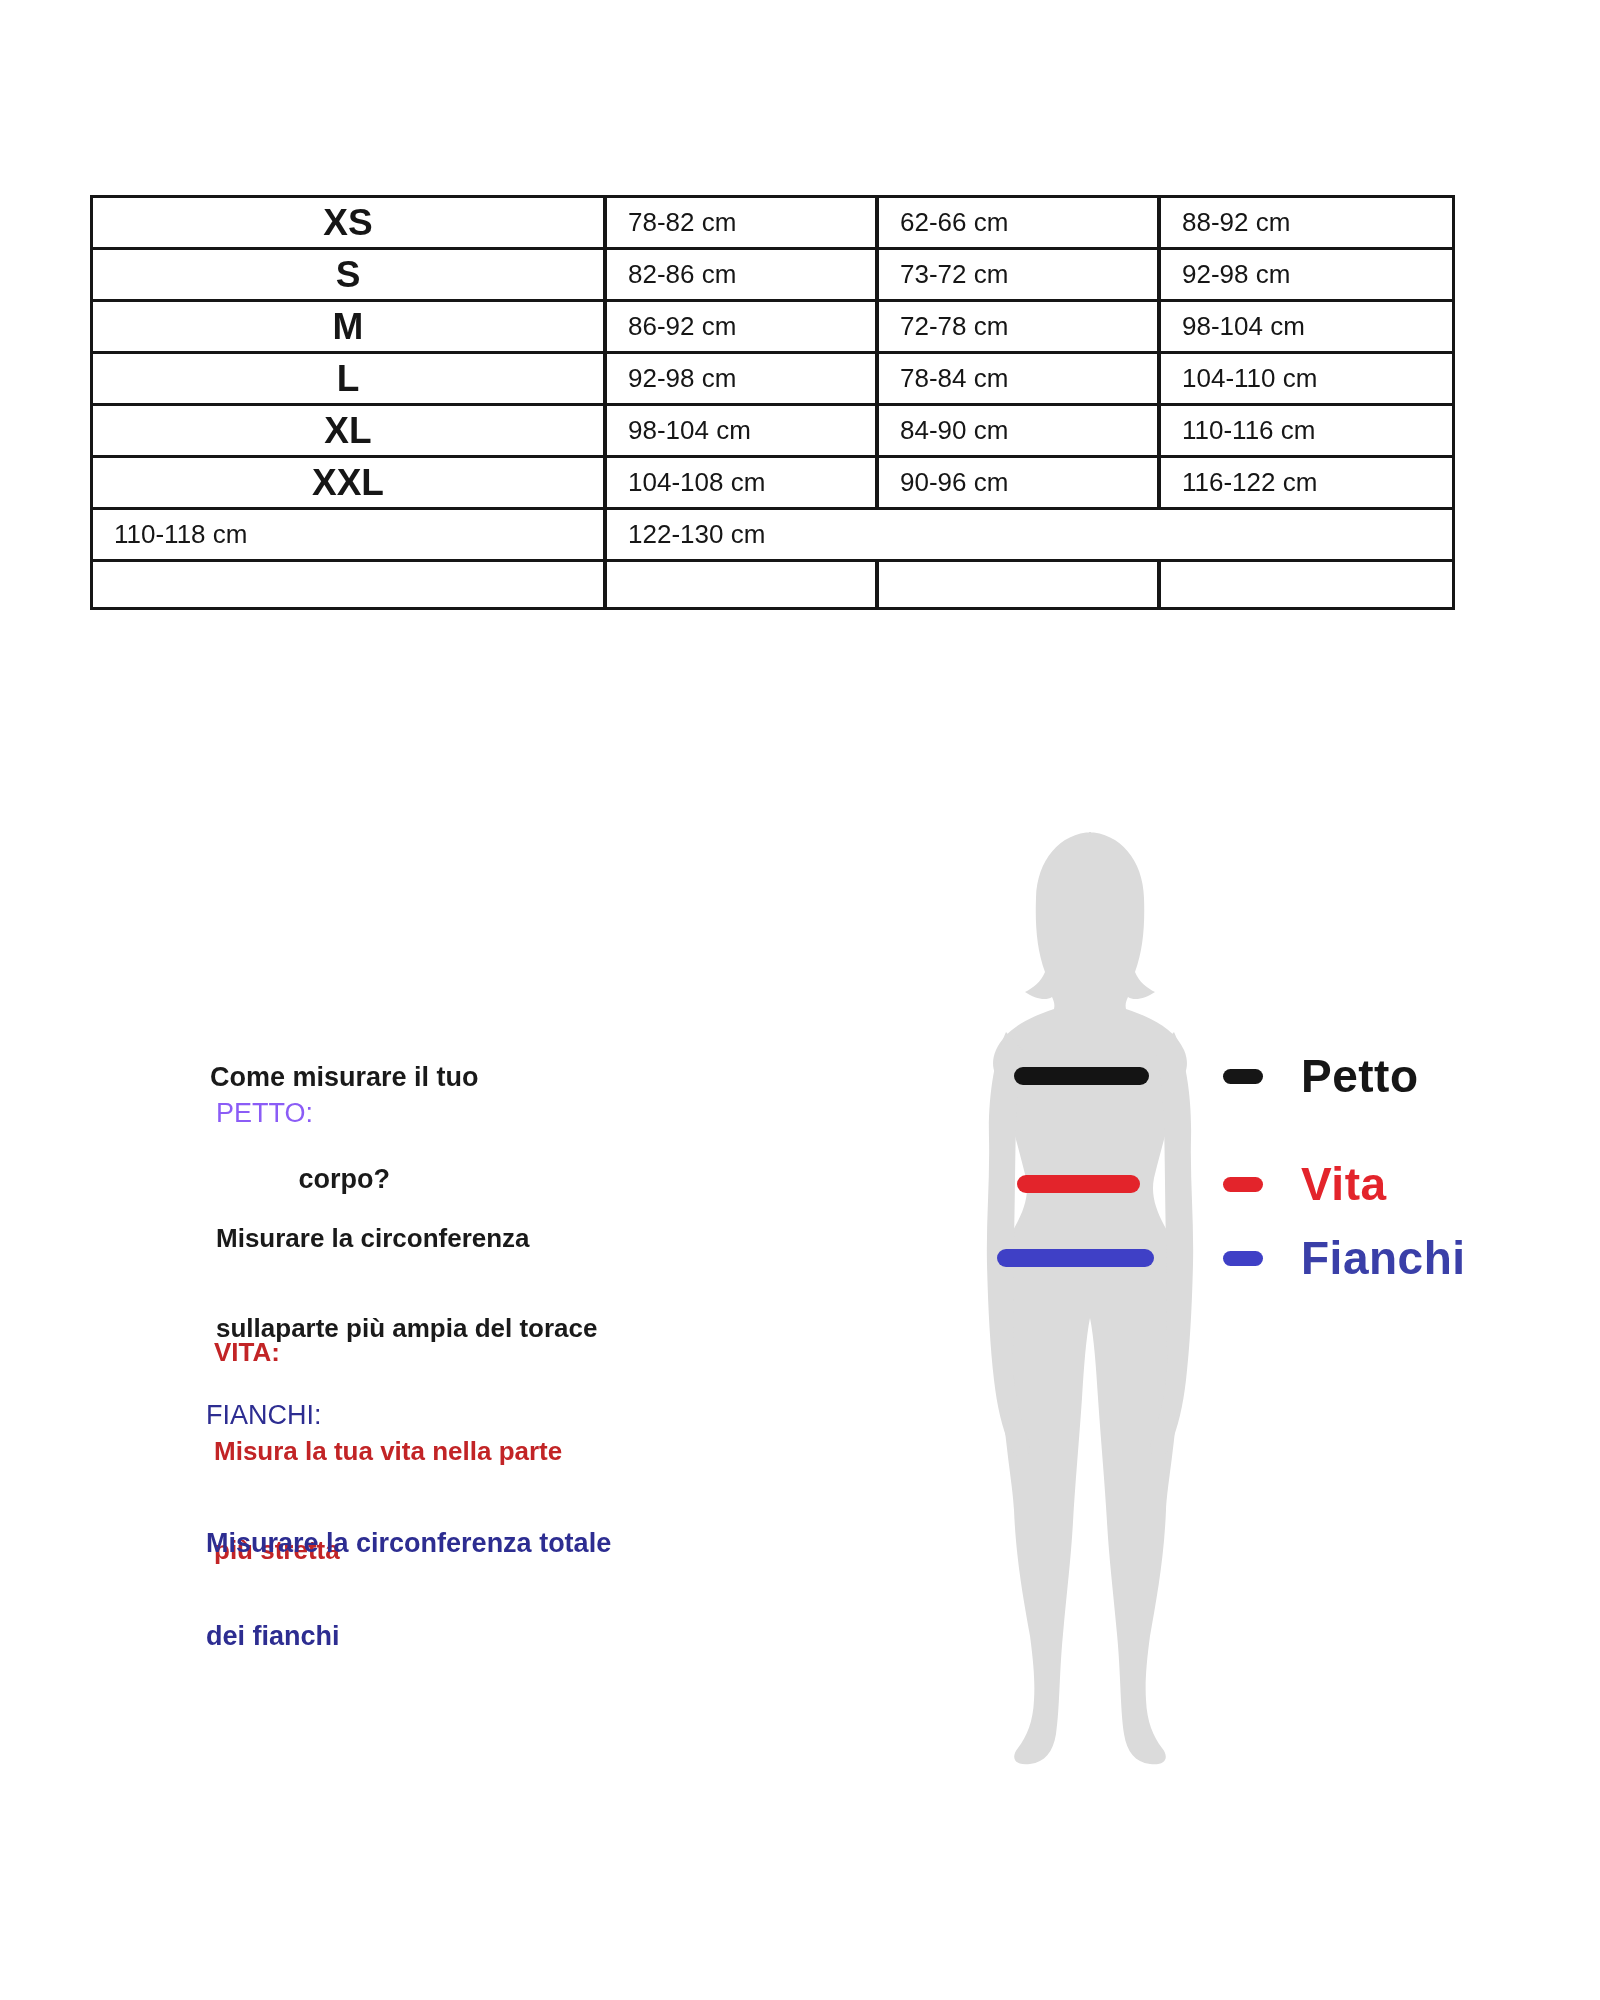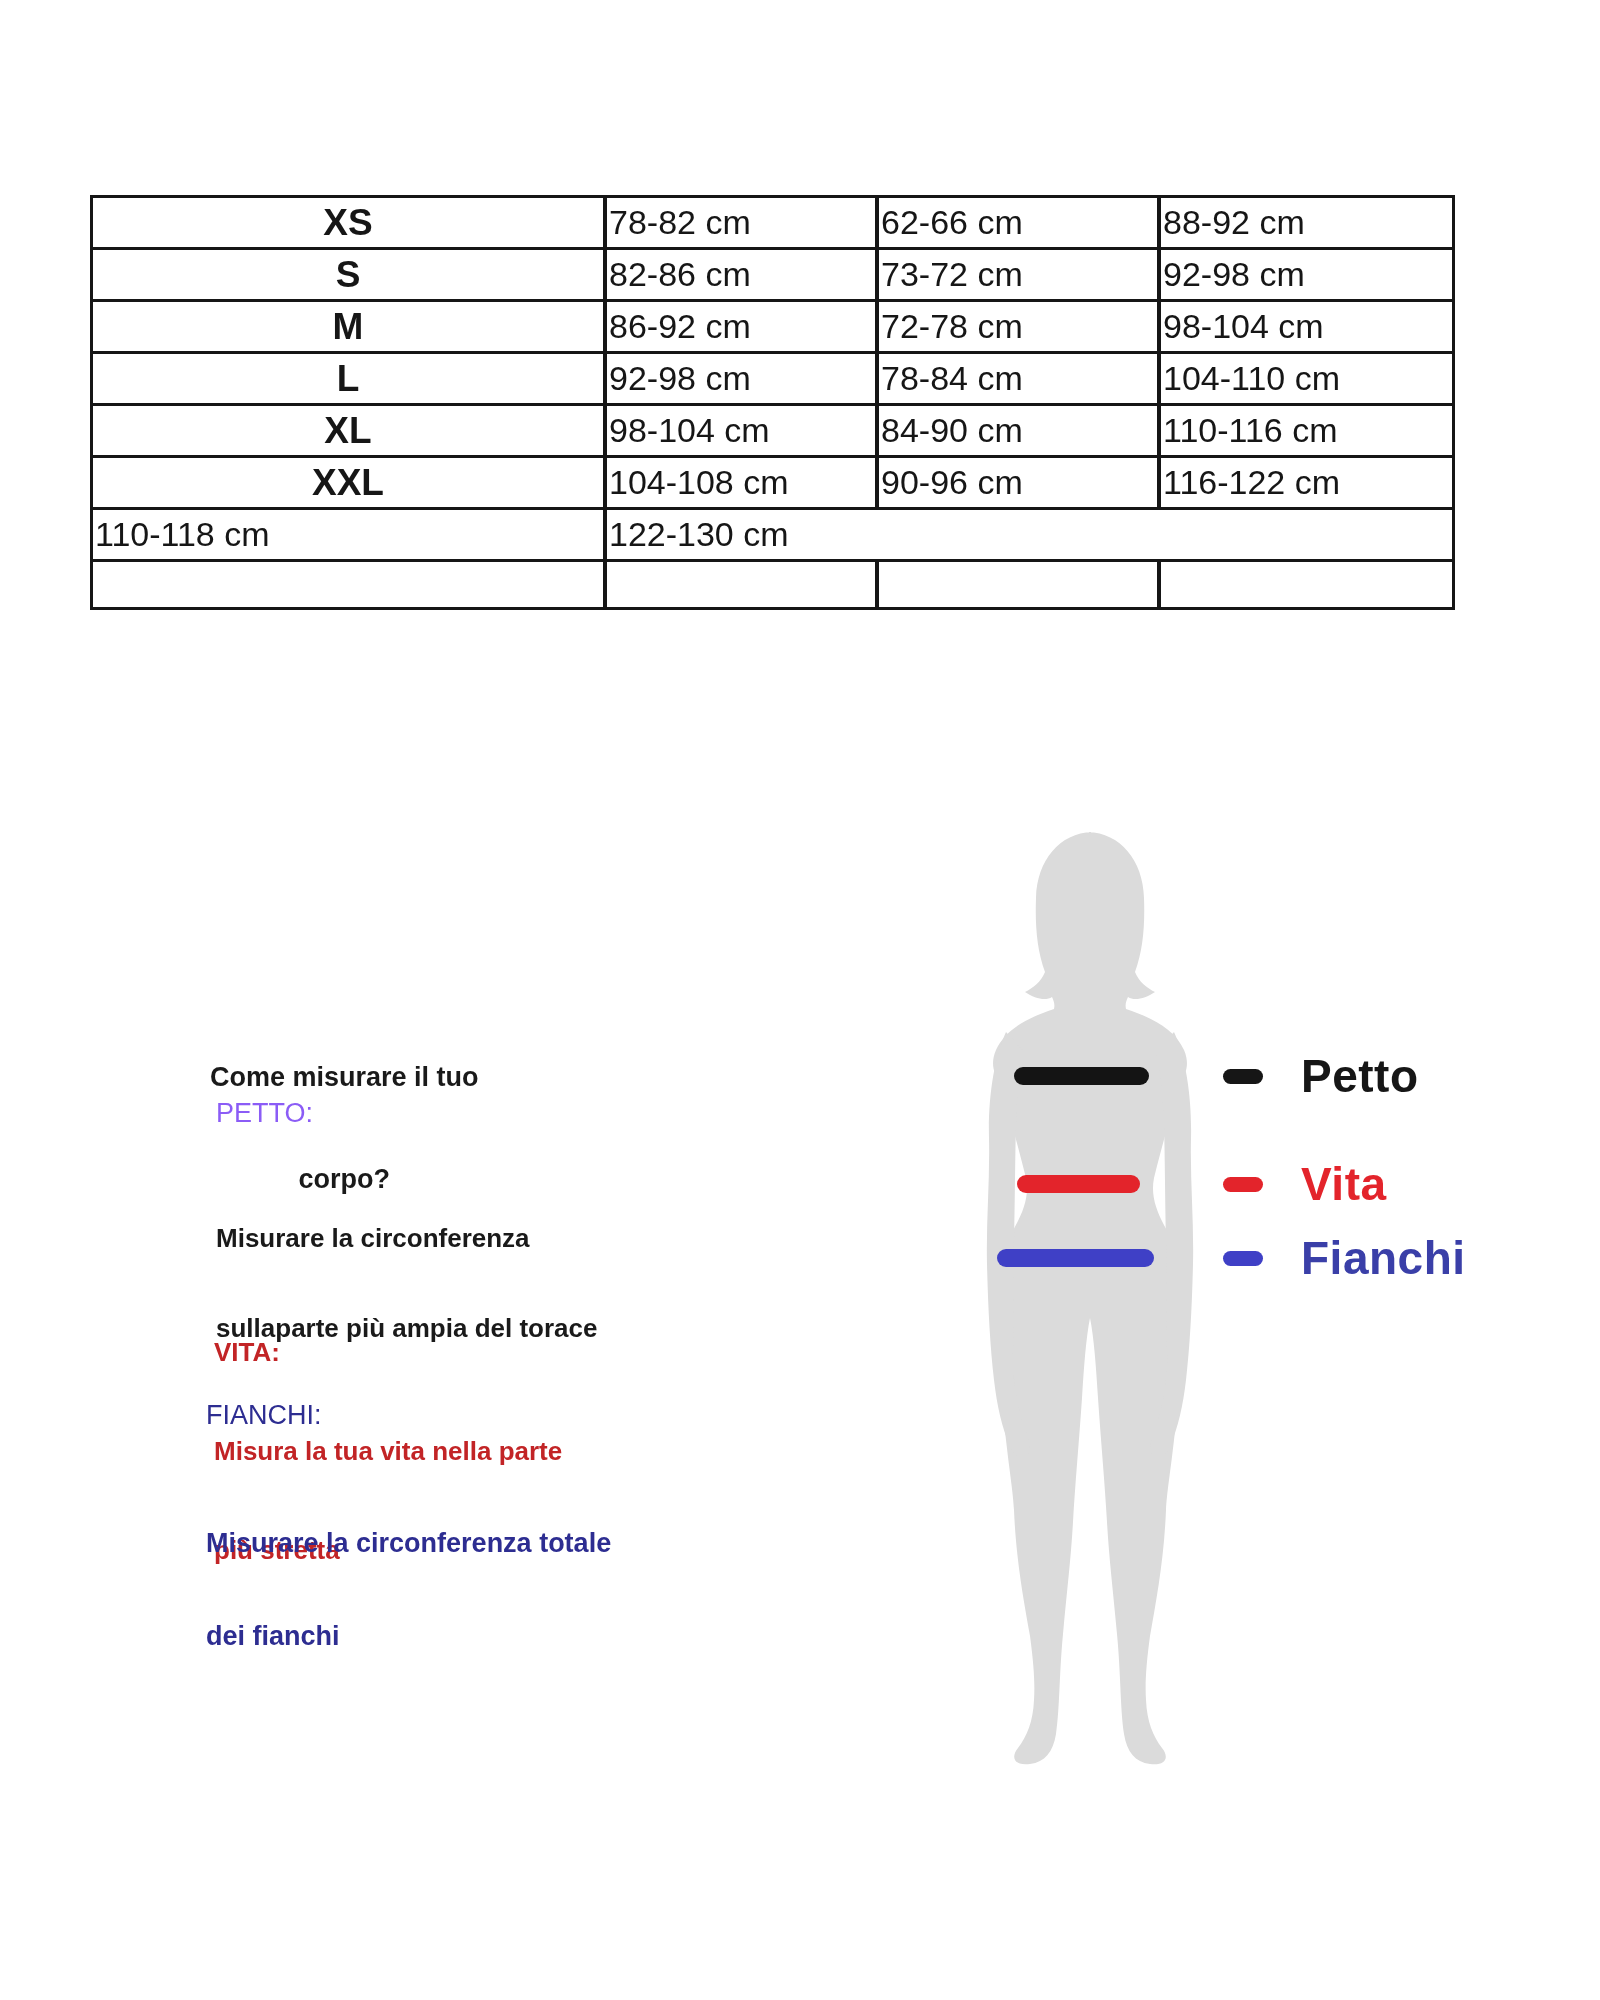--- a/index.html
+++ b/index.html
@@ -14,21 +14,21 @@
   }
   .tr{display:grid;grid-template-columns:510px 272px 282px 1fr;}
   .tr.head{height:133px;border-bottom:5px solid #161616;}
   .tr.data{height:49px;}
   .tr.data + .tr.data{border-top:3px solid #161616;}
   .tr.empty{height:45px;border-top:3px solid #161616;}
   .cell{display:flex;align-items:center;overflow:hidden;}
   .cell + .cell{border-left:4px solid #161616;}
   .head .cell{justify-content:center;font-weight:700;font-size:38px;letter-spacing:0.5px;}
   .col-size{justify-content:center;font-weight:700;font-size:37px;}
-  .col-val{padding-left:2px;font-size:34px;font-weight:400;}
+  .col-val{padding-left:21px;font-size:26px;font-weight:400;}
   
   .txt{position:absolute;white-space:pre;}
   .intro{left:210px;top:992px;font-size:27px;font-weight:700;line-height:34px;color:#1a1a1a;text-align:center;}
   .petto-label{left:216px;top:1098px;font-size:27px;font-weight:400;color:#8b5cf6;}
   .petto-desc{left:216px;top:1163px;font-size:26px;font-weight:700;line-height:30px;color:#1a1a1a;}
   .vita-block{left:214px;top:1270px;font-size:26px;font-weight:700;line-height:33px;color:#c22426;}
   .fianchi-label{left:206px;top:1400px;font-size:27px;font-weight:400;color:#2d2d91;}
   .fianchi-desc{left:206px;top:1466px;font-size:27px;font-weight:700;line-height:31px;color:#2d2d91;}
   
   .figure-svg{position:absolute;left:940px;top:820px;width:300px;height:960px;}

